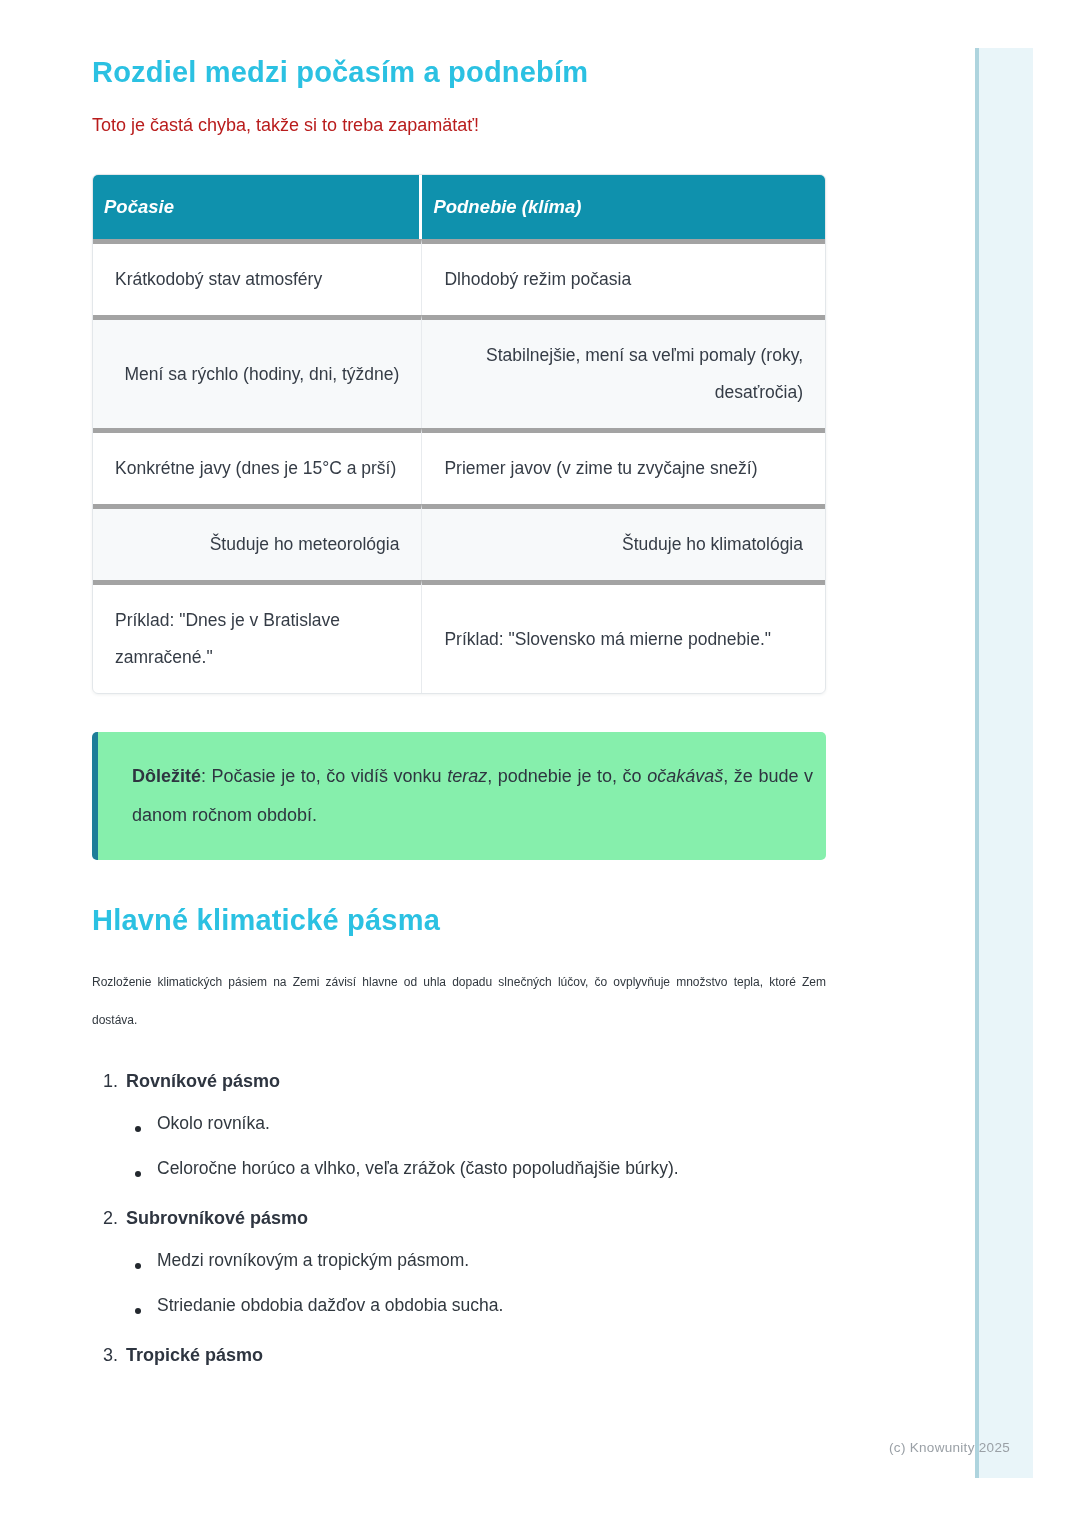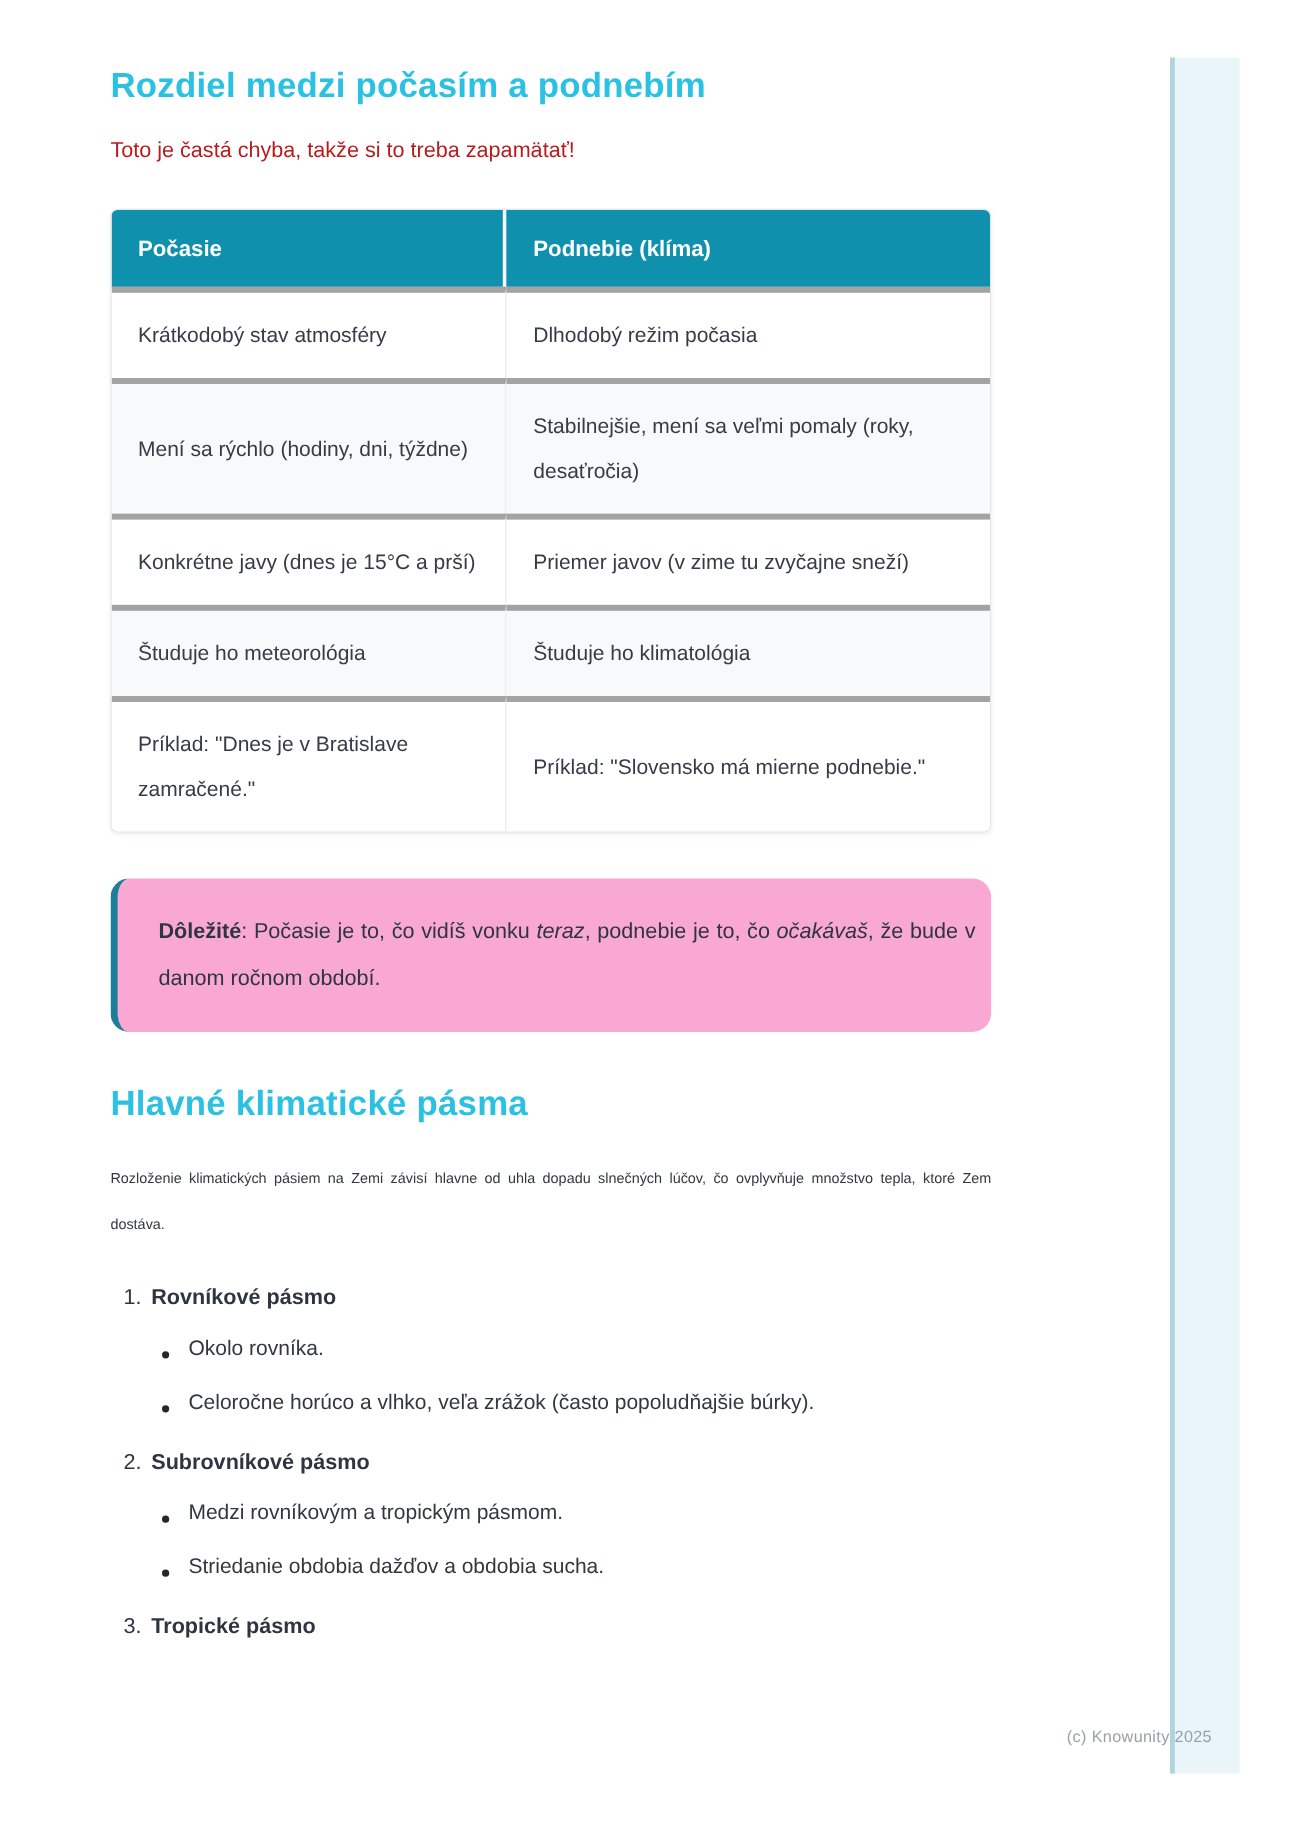--- a/index.html
+++ b/index.html
@@ -50,38 +50,39 @@
     border-collapse: separate;
     border-spacing: 0;
     font-size: 17.5px;
   }
   table.compare th {
     background: #0f91ad;
     color: #ffffff;
     font-weight: 700;
     font-size: 18.5px;
     text-align: left;
-    padding: 21px 22px;
+    padding: 21px 11px;
+    font-style: italic;
   }
   table.compare th:first-child { width: 45%; border-right: 3px solid #ffffff; }
   table.compare td {
     padding: 17px 22px;
     line-height: 37px;
     border-top: 5px solid #a3a3a3;
     vertical-align: middle;
     color: #353c46;
   }
   table.compare td:first-child { border-right: 1px solid #e8ebee; }
-  table.compare tr.stripe td { background: #f7f9fa; }
+  table.compare tr.stripe td { background: #f7f9fa; text-align: right; }
   
   .note {
     margin-top: 38px;
-    background: #f9a8d4;
+    background: #86efac;
     border-left: 6px solid #1d7e99;
-    border-radius: 16px;
+    border-radius: 5px;
     padding: 25px 13px 25px 34px;
     font-size: 18px;
     line-height: 39px;
     text-align: justify;
     color: #2e3540;
   }
   .note .b { font-weight: 700; }
   .note .i { font-style: italic; }
   
   h2.section-title {

